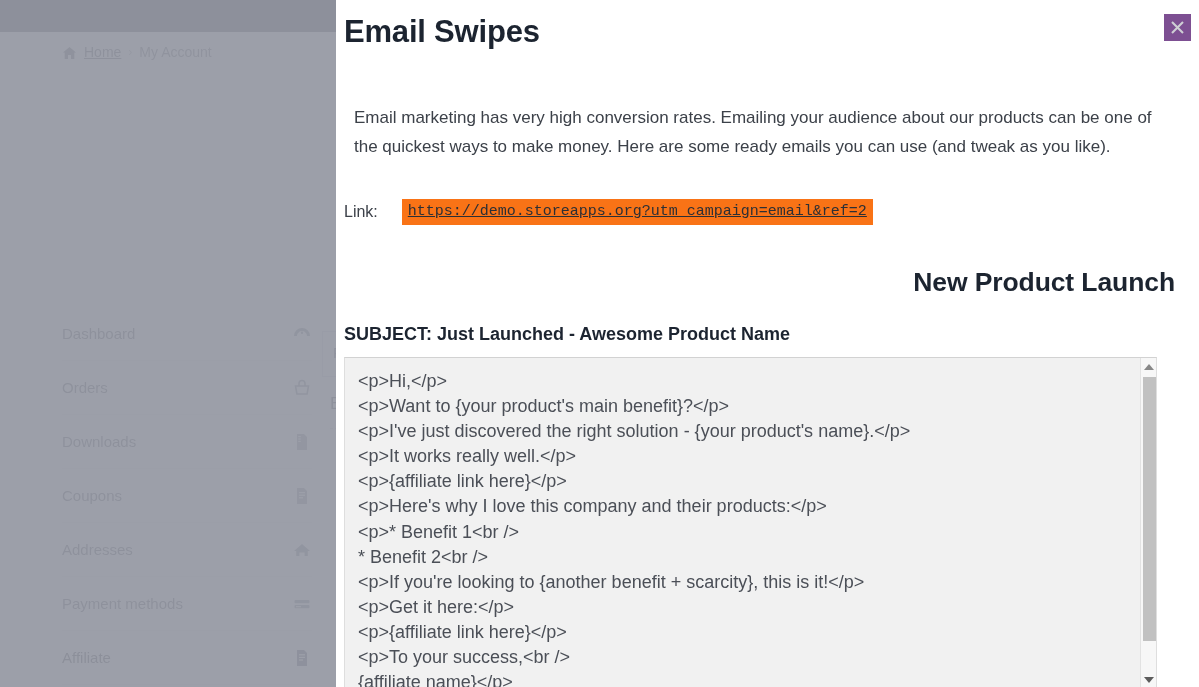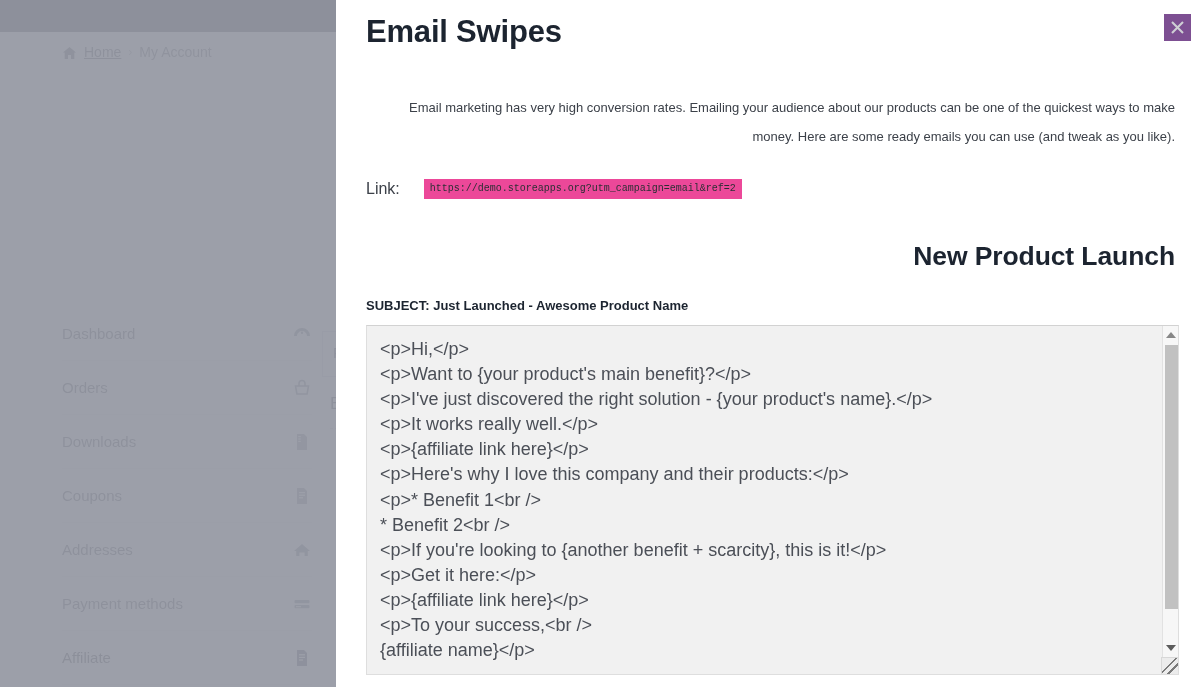--- a/index.html
+++ b/index.html
@@ -74,21 +74,21 @@
   
   #modal {
     position: absolute; left: 336px; top: 0;
     width: 863px; height: 687px;
     background: #ffffff;
     overflow: hidden;
   }
   .modal-inner {
     position: absolute; left: 0; top: 0;
     width: 863px; height: 609px;
-    padding: 0 24px 0 30px;
+    padding: 0 24px 0 8px;
   }
   .modal-close {
     position: absolute; right: 8px; top: 14px;
     width: 27px; height: 27px;
     background: #7d4f92;
     border: 0; padding: 0; margin: 0;
     cursor: pointer;
     display: flex; align-items: center; justify-content: center;
     line-height: 1;
   }
@@ -96,58 +96,58 @@
 
   .modal-title {
     margin: 0;
     padding-top: 14px;
     font-size: 31px;
     font-weight: 700;
     color: #1c2430;
     letter-spacing: -0.2px;
   }
   .intro {
-    margin: 0;
+    margin: 10px;
     padding-top: 43px;
     max-width: 820px;
-    font-size: 13px;
+    font-size: 17px;
     line-height: 29px;
     color: #3c4149;
-    text-align: right;
   }
   .link-row {
     display: flex; align-items: center;
     gap: 24px;
     padding-top: 28px;
     font-size: 16px;
     color: #3c4149;
   }
   .link-label { color: #3c4149; }
   .link-code {
     font-family: "Liberation Mono", "DejaVu Sans Mono", monospace;
-    font-size: 10px;
-    background: #ec4899;
+    font-size: 15px;
+    background: #f97316;
     color: #2c2f35;
     padding: 4px 6px 5px 6px;
     white-space: nowrap;
+    text-decoration: underline;
   }
 
   .swipe-title {
     margin: 0;
     padding-top: 42px;
     font-size: 26.5px;
     font-weight: 700;
     color: #1c2430;
     letter-spacing: -0.1px;
     text-align: right;
   }
   .swipe-subject {
     margin: 0;
     padding-top: 26px;
-    font-size: 13px;
+    font-size: 18px;
     font-weight: 700;
     color: #1c2430;
   }
 
   .swipe-box-wrap {
     position: relative;
     margin-top: 12px;
     width: 813px;
     height: 350px;
   }

